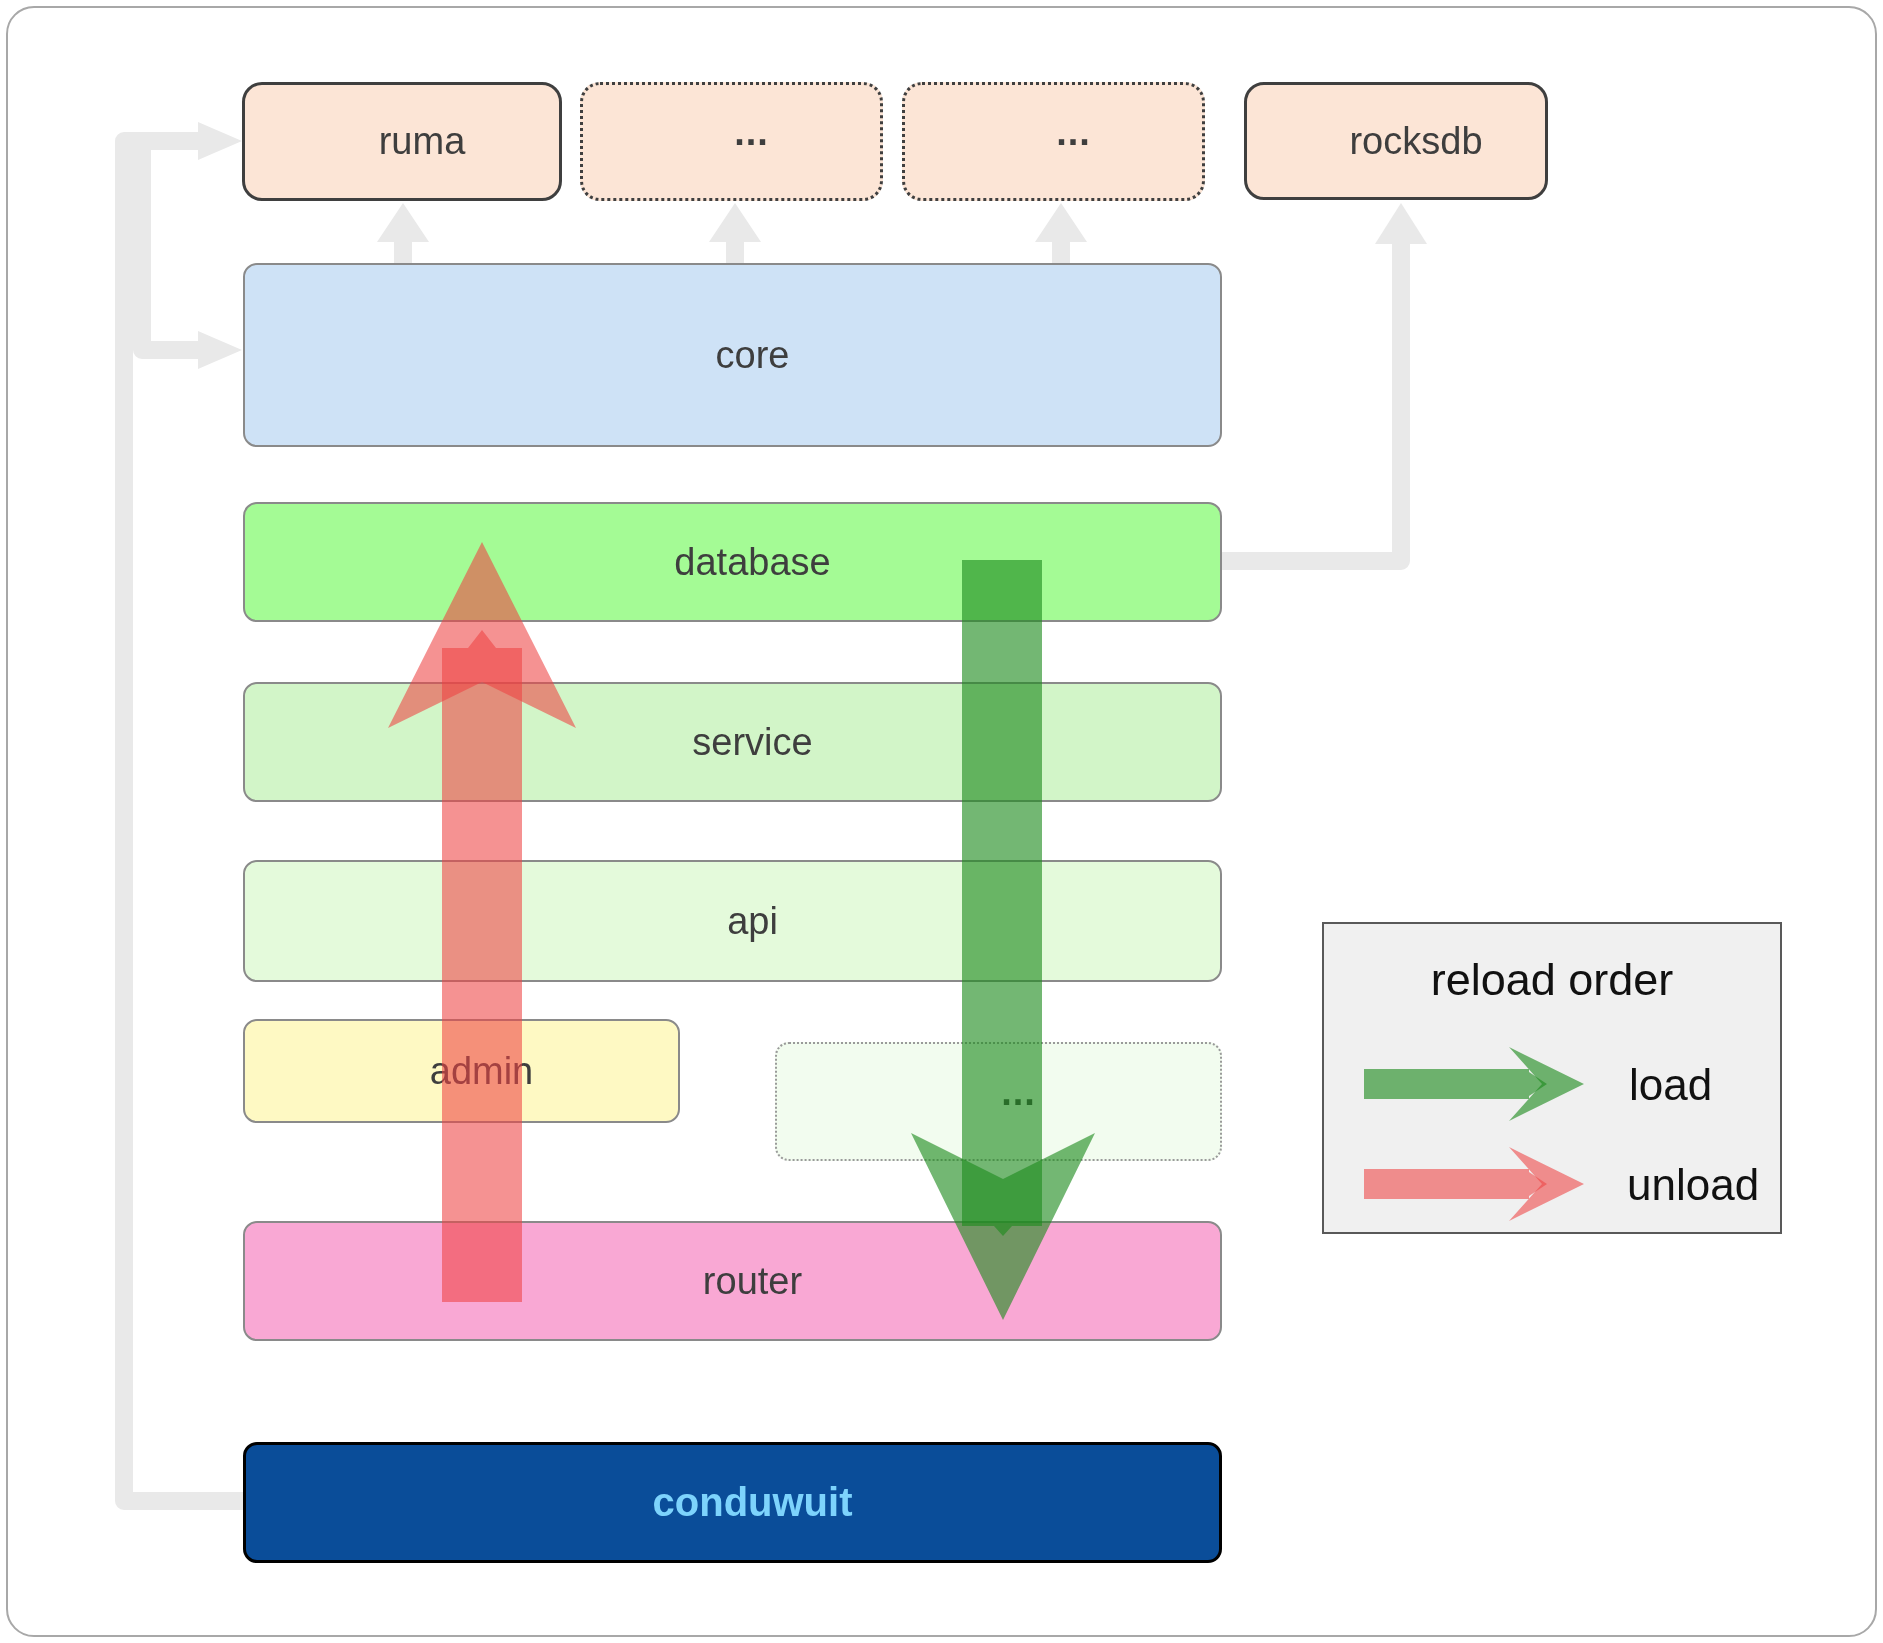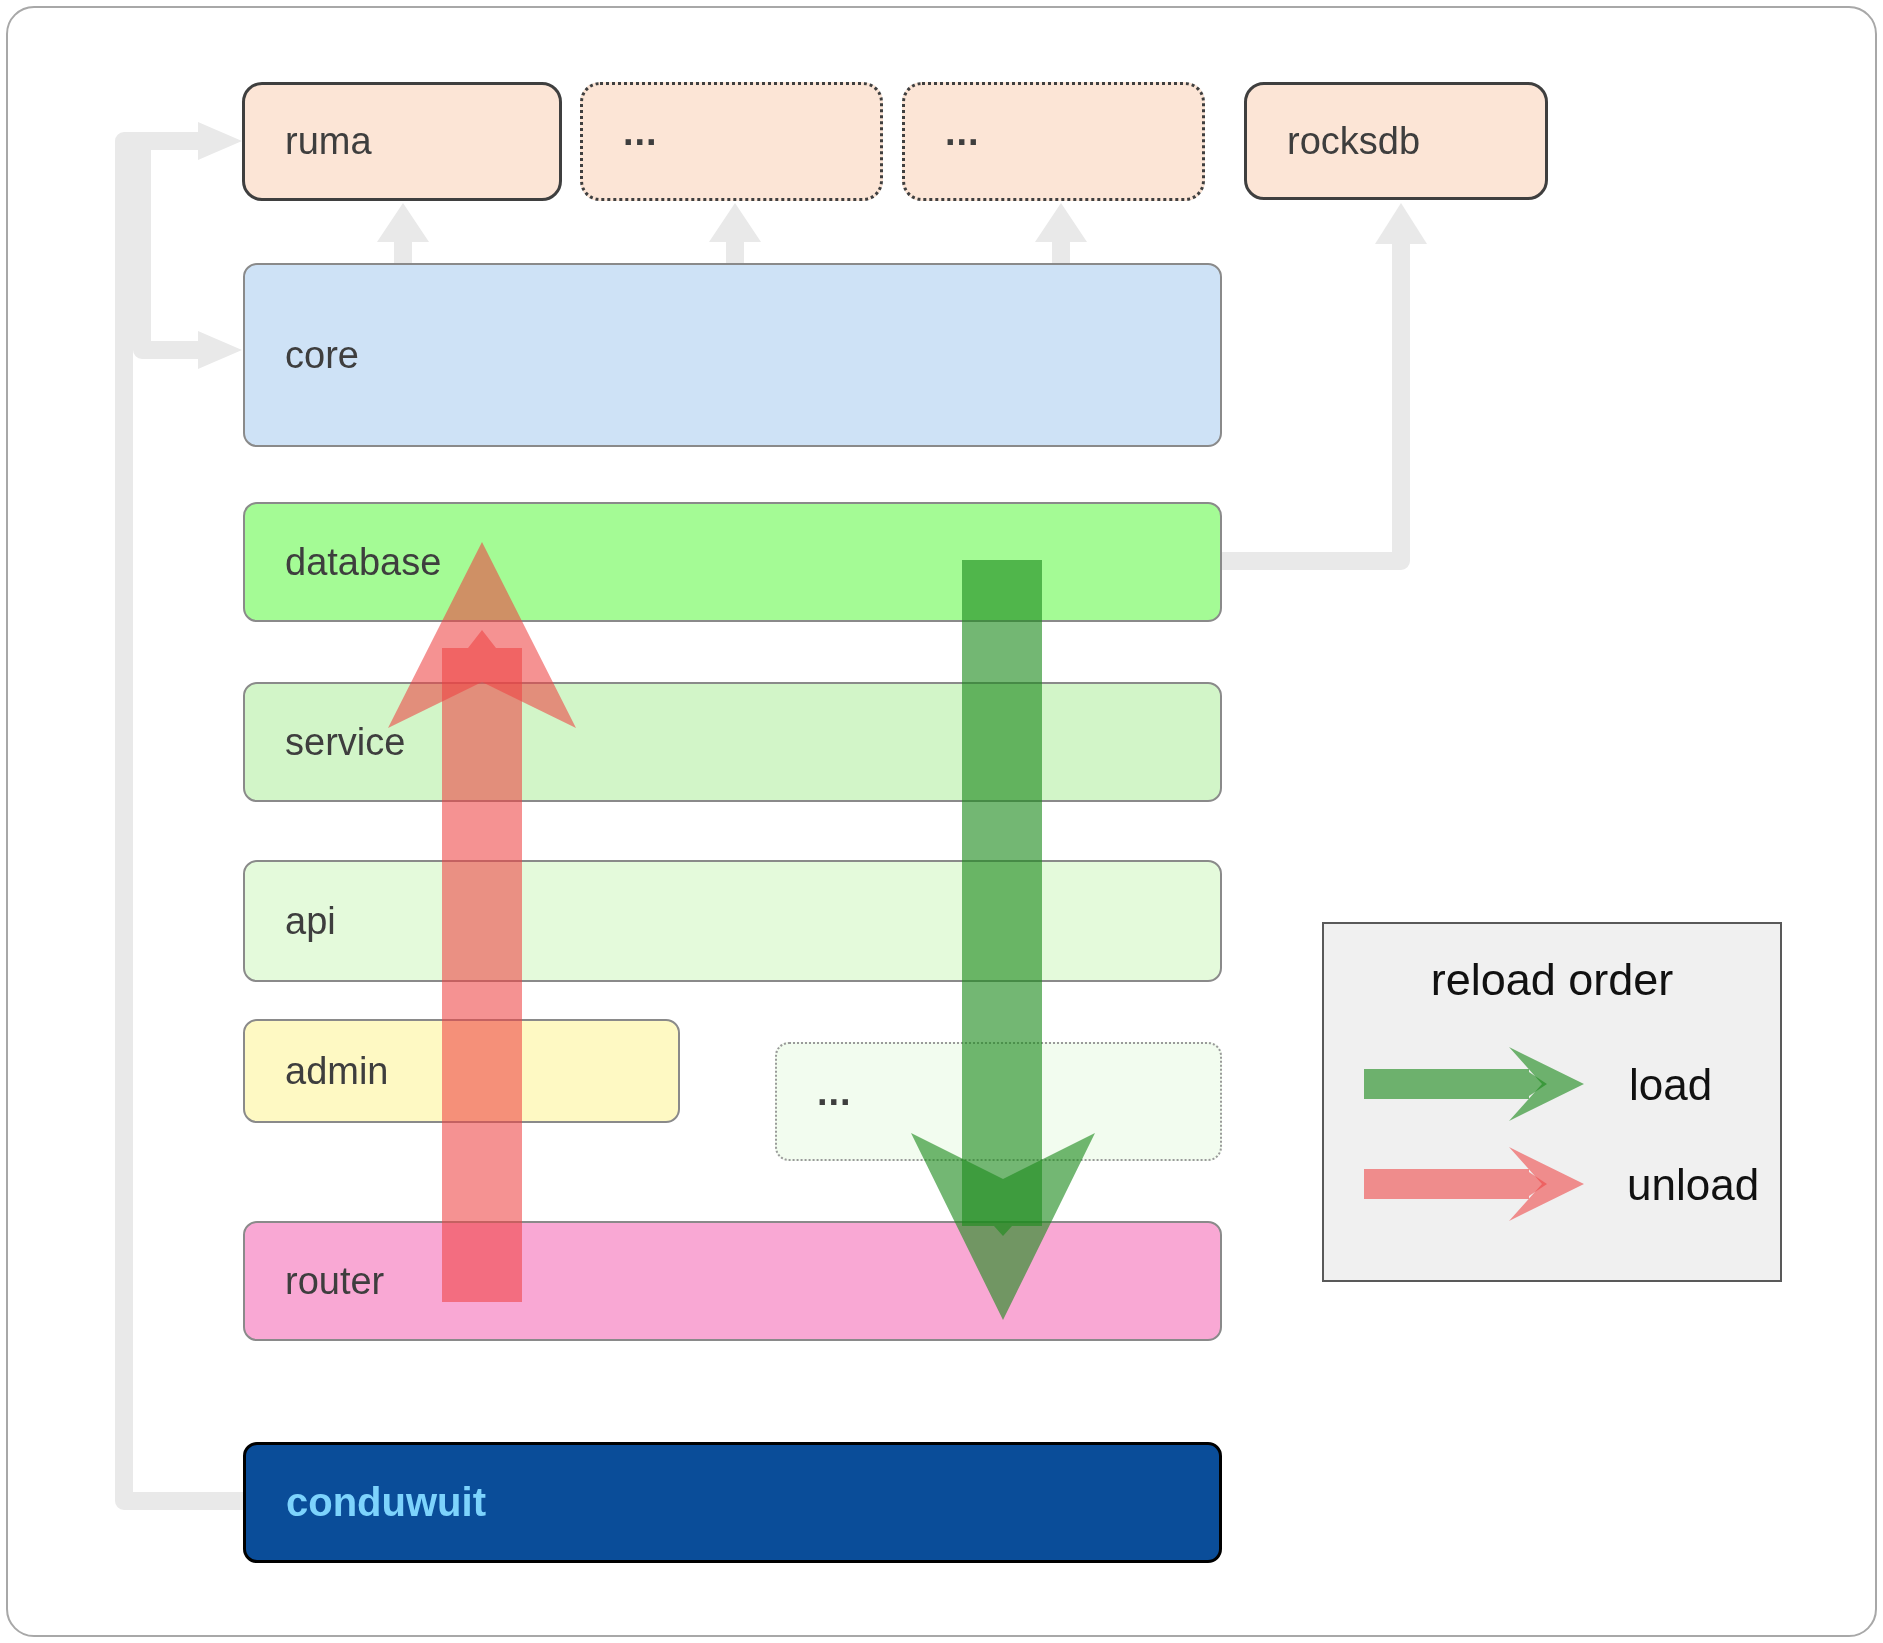--- a/index.html
+++ b/index.html
@@ -7,34 +7,34 @@
     position:relative;width:1883px;height:1643px;overflow:hidden;
     font-family:"Liberation Sans",sans-serif;background:#ffffff;
   }
   #frame{
     position:absolute;left:6px;top:6px;width:1867px;height:1627px;
     border:2px solid #a8a8a8;border-radius:28px;
   }
   svg.layer{position:absolute;left:0;top:0;pointer-events:none;}
   #connector-layer{z-index:1;}
   .node{
-    position:absolute;display:flex;align-items:center;justify-content:flex-start;
+    position:absolute;display:flex;align-items:center;justify-content:center;
     box-sizing:border-box;z-index:2;font-size:38px;color:#3e3e3e;padding-left:40px;
   }
   .node .lbl{white-space:nowrap;}
   .crate{border:3px solid #3f3f3f;border-radius:20px;}
   .crate.dotted{border-style:dotted;border-width:3px;}
   .layerbox{border:2px solid #8a8a8a;border-radius:14px;}
   .layerbox.dotted{border-style:dotted;border-color:#9a9a9a;}
   .dots .lbl{font-weight:bold;transform:translateY(-20%);letter-spacing:1px;}
   #node-conduwuit{border:3px solid #000000;border-radius:14px;color:#7dd3fc;
     font-weight:bold;font-size:40px;}
   #flow-layer{z-index:3;}
   #legend{
-    position:absolute;left:1322px;top:922px;width:460px;height:360px;
+    position:absolute;left:1322px;top:922px;width:460px;height:312px;
     border:2px solid #595959;box-sizing:border-box;z-index:2;
   }
   #legend-title{
     position:absolute;left:0;top:30px;width:100%;text-align:center;
     font-size:45px;color:#111111;
   }
   .legend-label{
     position:absolute;transform:translateY(-50%);font-size:44px;color:#111111;
   }
   #legend-label-load{left:305px;top:161px;}

